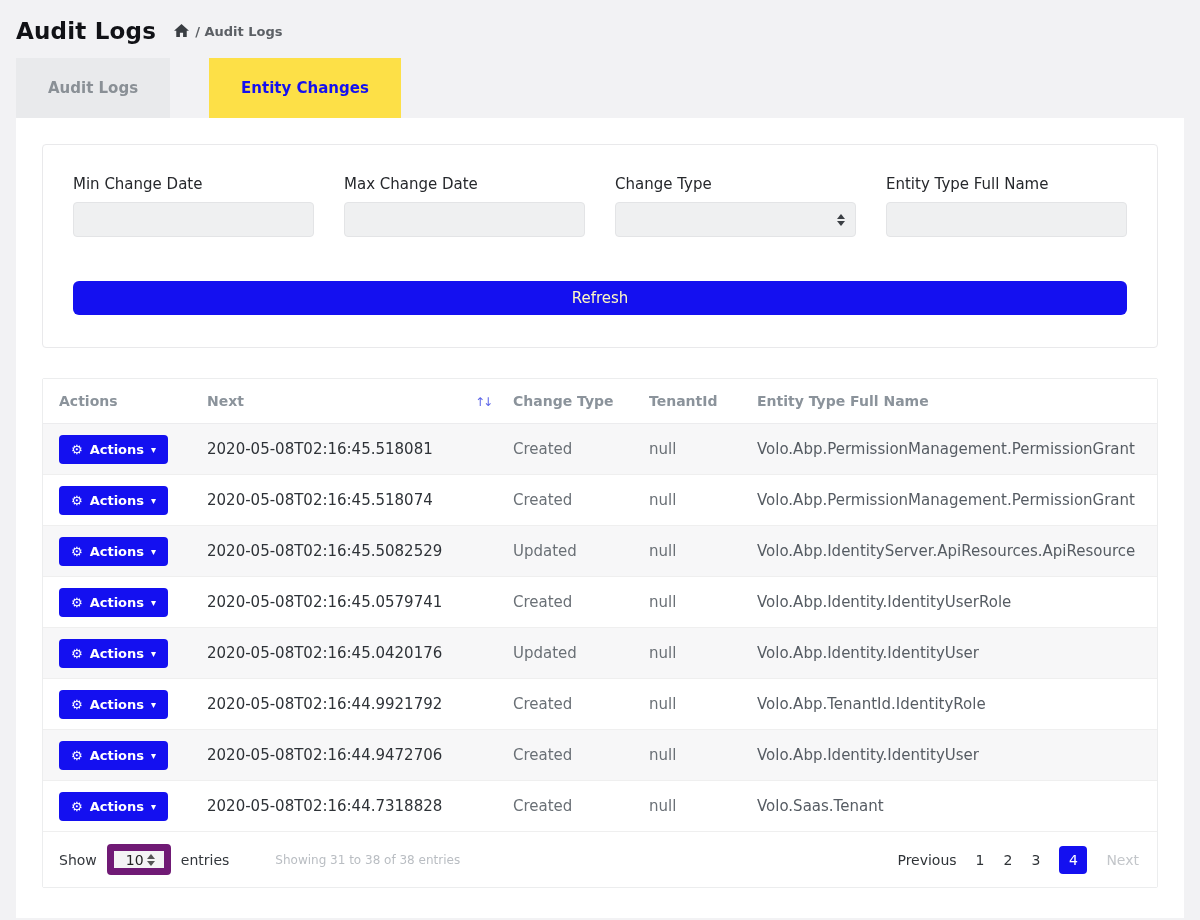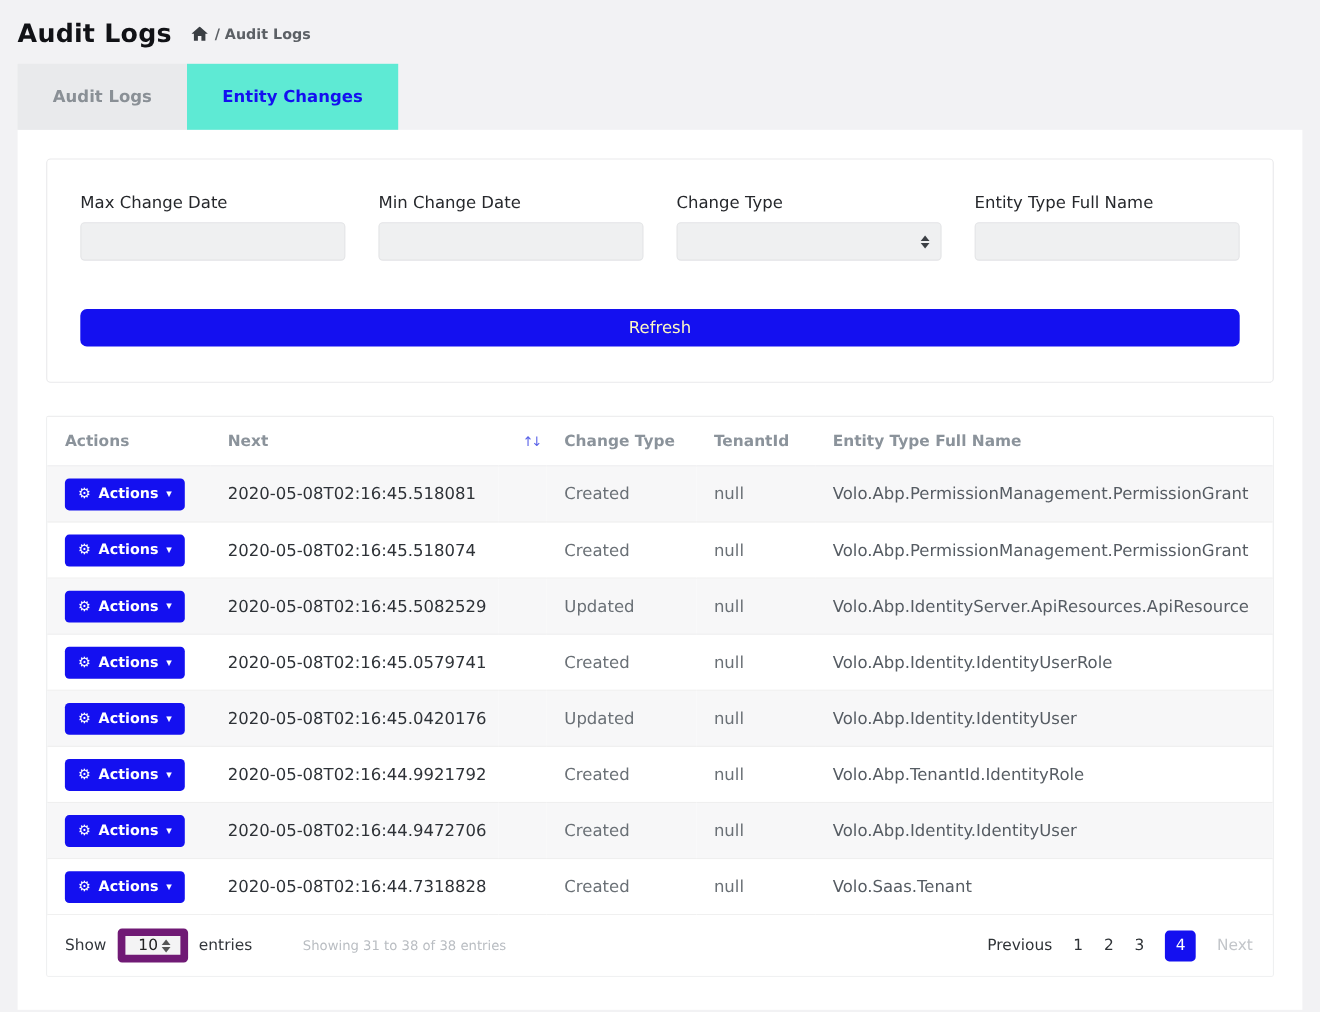--- a/index.html
+++ b/index.html
@@ -19,21 +19,21 @@
   .breadcrumb { display:flex; align-items:center; gap:6px; font-size:13px; color:#5c6065; font-weight:700; }
   .breadcrumb svg { display:block; }
 
   
   .tabs { display:flex; margin:0 16px; }
   .tab {
     padding:0 32px; height:60px; display:flex; align-items:center;
     font-size:15px; font-weight:600; cursor:pointer;
   }
   .tab.inactive { background:#e9eaec; color:#8a9096; }
-  .tab.active  { background:#5eead4; color:#1410f0; }
+  .tab.active  { background:#fde047; color:#1410f0;margin-left:39px; }
 
   
   .content-card {
     margin:0 16px; background:#ffffff; min-height:768px;
     padding:26px 26px 30px 26px;
   }
 
   
   .filter-card {
     border:1px solid #e9e9eb; border-radius:4px;
@@ -140,25 +140,25 @@
 <nav class="tabs">
   <div class="tab inactive">Audit Logs</div>
   <div class="tab active">Entity Changes</div>
 </nav>
 
 <main class="content-card">
 
   <section class="filter-card">
     <div class="filter-grid">
       <div class="filter-field">
+        <label class="filter-label">Min Change Date</label>
+        <input class="filter-input" type="text" value="" style="">
+      </div>
+      <div class="filter-field">
         <label class="filter-label">Max Change Date</label>
-        <input class="filter-input" type="text" value="" style="">
-      </div>
-      <div class="filter-field">
-        <label class="filter-label">Min Change Date</label>
         <input class="filter-input" type="text" value="" style="">
       </div>
       <div class="filter-field">
         <label class="filter-label">Change Type</label>
         <div class="select-wrap">
           <select class="filter-select"><option></option></select>
           <span class="updown">
               <i class="up"></i>
               <i class="down"></i>
             </span>

